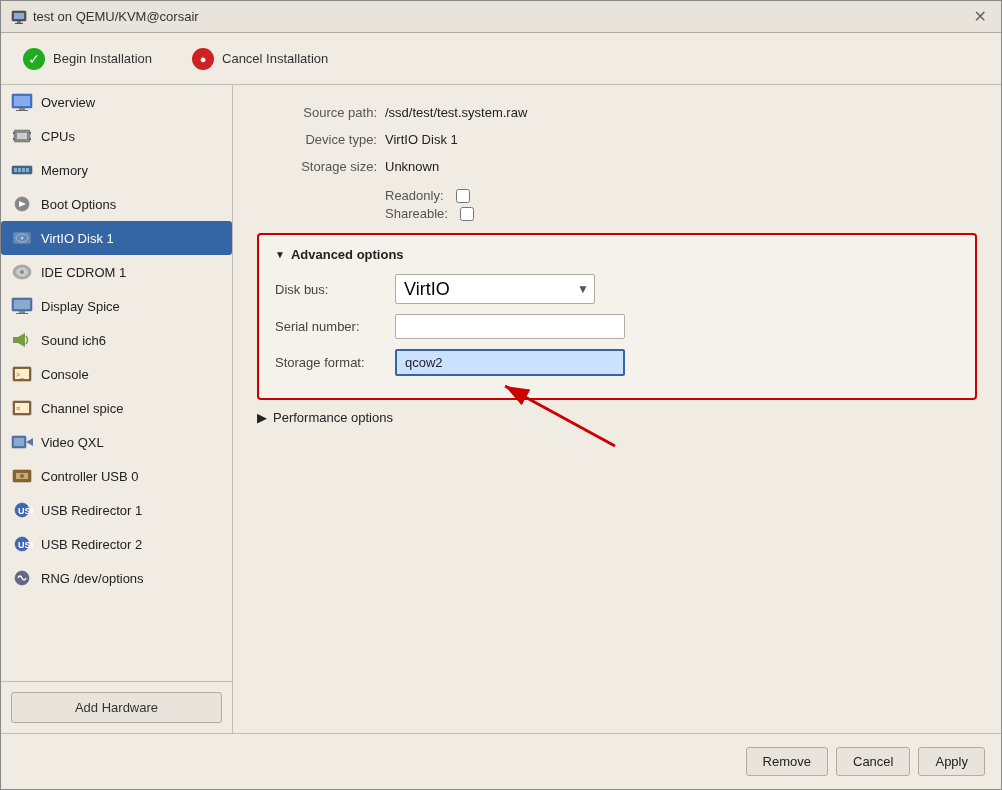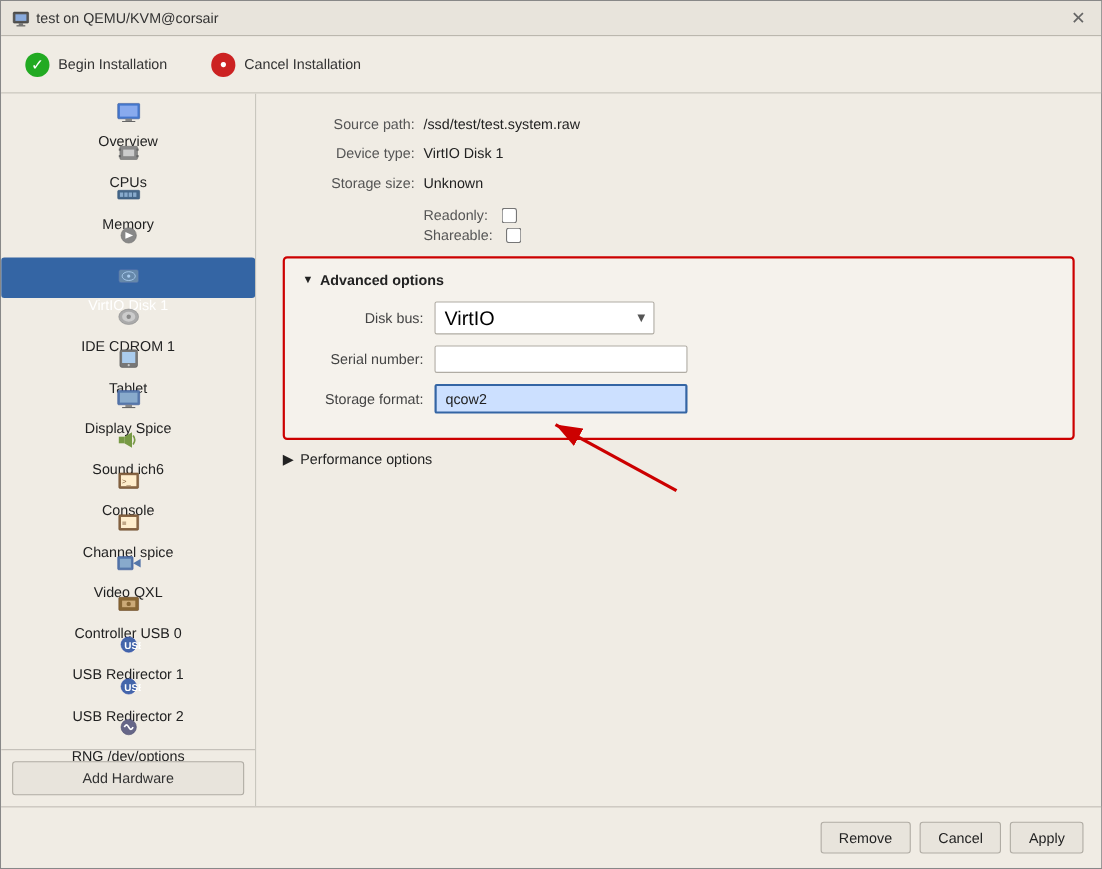--- a/index.html
+++ b/index.html
@@ -102,21 +102,20 @@
     }
     .sidebar-item {
       display: flex;
       align-items: center;
       gap: 8px;
       padding: 6px 10px;
       cursor: pointer;
       font-size: 13px;
       color: #222;
       min-height: 34px;
-      flex-direction: column;
     }
     .sidebar-item.active {
       background: #3465a4;
       color: white;
       border-radius: 3px;
     }
     .sidebar-item-icon {
       width: 22px;
       height: 22px;
       display: flex;
@@ -195,21 +194,21 @@
       font-size: 10px;
     }
     .form-row {
       display: flex;
       align-items: center;
       gap: 10px;
       margin-bottom: 10px;
     }
     .form-label {
       width: 110px;
-      text-align: right;
+      text-align: left;
       color: #444;
       font-size: 13px;
     }
     .disk-bus-select {
       appearance: none;
       -webkit-appearance: none;
       background: white;
       border: 1px solid #b0aca4;
       padding: 4px 28px 4px 8px;
       font-size: 18px;
@@ -380,30 +379,20 @@
           <svg width="22" height="18" viewBox="0 0 22 18">
               <ellipse cx="11" cy="9" rx="9" ry="7" fill="#aaa" stroke="#888" stroke-width="0.5"></ellipse>
               <ellipse cx="11" cy="9" rx="6" ry="4.5" fill="#ccc"></ellipse>
               <circle cx="11" cy="9" r="2" fill="#888"></circle>
             </svg>
         </div>
         <span>IDE CDROM 1</span>
       </div>
 
 
-      <div class="sidebar-item">
-        <div class="sidebar-item-icon">
-          <svg width="22" height="18" viewBox="0 0 22 18">
-              <rect x="3" y="1" width="16" height="16" rx="2" fill="#777" stroke="#555" stroke-width="0.5"></rect>
-              <rect x="5" y="3" width="12" height="10" fill="#aaccee"></rect>
-              <circle cx="11" cy="15" r="1" fill="#ccc"></circle>
-            </svg>
-        </div>
-        <span>Tablet</span>
-      </div>
 
       <div class="sidebar-item">
         <div class="sidebar-item-icon">
           <svg width="22" height="18" viewBox="0 0 22 18">
               <rect x="1" y="1" width="20" height="13" rx="1" fill="#5577aa" stroke="#335599" stroke-width="0.5"></rect>
               <rect x="3" y="3" width="16" height="9" fill="#88aacc"></rect>
               <rect x="8" y="14" width="6" height="2" fill="#888"></rect>
               <rect x="5" y="16" width="12" height="1" fill="#666"></rect>
             </svg>
         </div>

